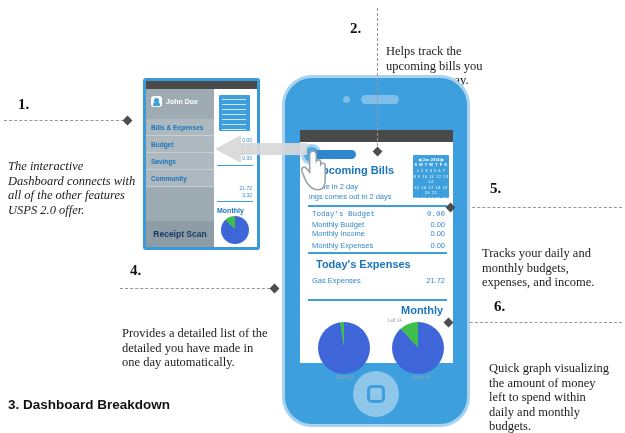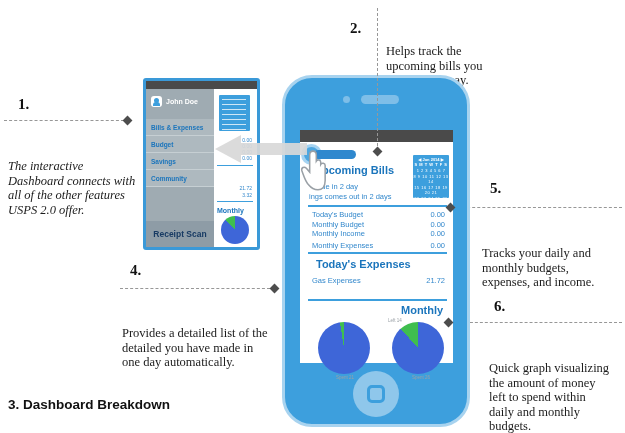--- a/index.html
+++ b/index.html
@@ -182,21 +182,21 @@
         <div class="cal-days">S M T W T F S</div>
         <div class="cal-week">1  2  3  4  5  6  7</div>
         <div class="cal-week">8  9 10 11 12 13 14</div>
         <div class="cal-week">15 16 17 18 19 20 21</div>
         <div class="cal-week">22 23 24 25 26 27 28</div>
         <div class="cal-week">29 30</div>
       </div>
 
       <div class="abs scr-div" style="top:75px;"></div>
 
-      <div class="abs rowline" style="top:80px;">
+      <div class="abs rowline" style="top:80px;font-family:Liberation Mono, monospace;">
         <span class="lbl">Today's  Budget</span>
         <span class="val">0.00</span>
       </div>
       <div class="abs rowline" style="top:89.5px;">
         <span class="lbl">Monthly Budget</span>
         <span class="val">0.00</span>
       </div>
       <div class="abs rowline" style="top:99px;">
         <span class="lbl">Monthly Income</span>
         <span class="val">0.00</span>

